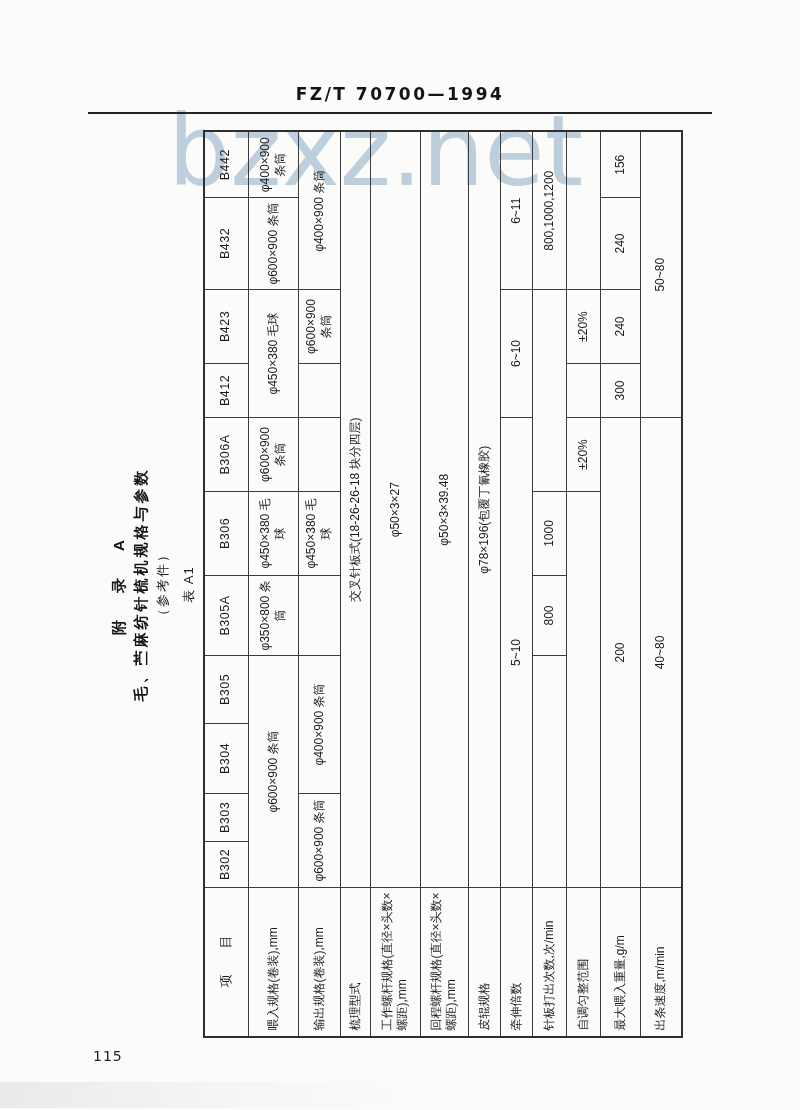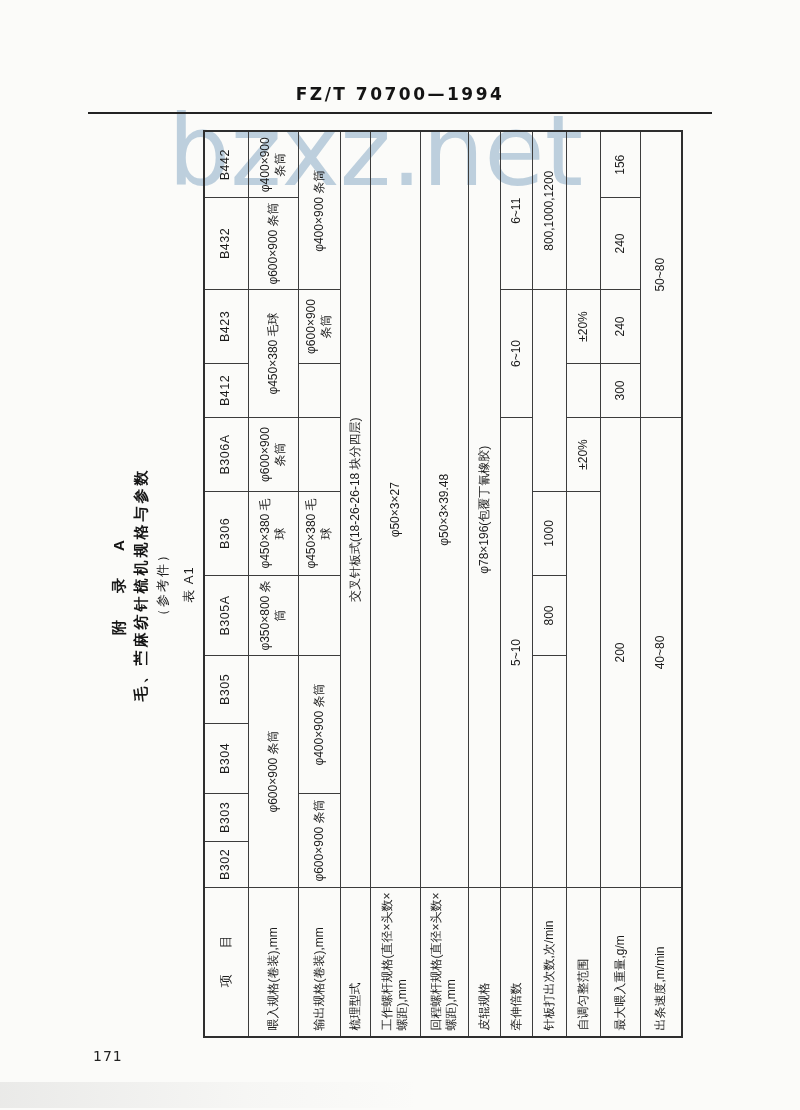--- a/index.html
+++ b/index.html
@@ -194,13 +194,13 @@
           <tr style="height:42px">
             <td class="lab">出条速度,m/min</td>
             <td colspan="7">40~80</td>
             <td colspan="4">50~80</td>
           </tr>
         </tbody>
       </table>
   </div>
 </div>
 
-<div class="page-number">171</div>
+<div class="page-number">115</div>
 
 </body></html>

